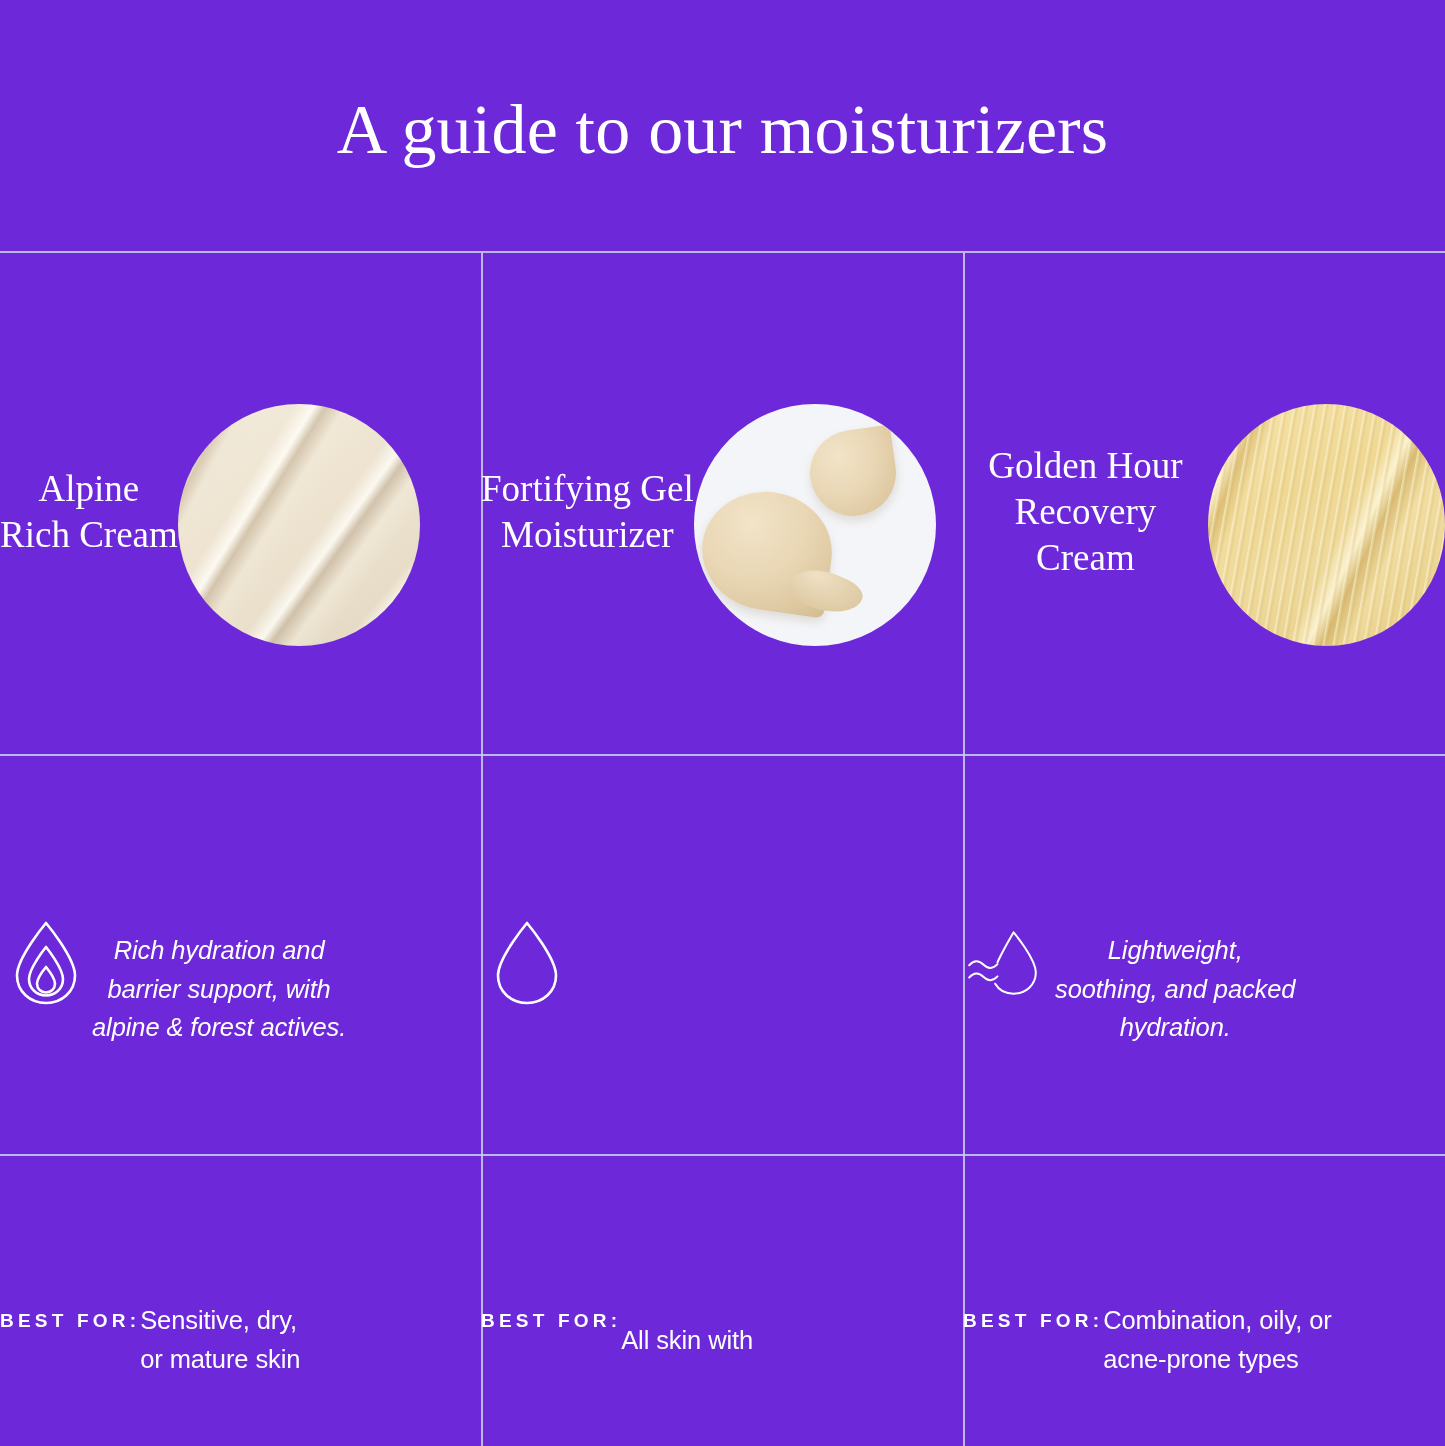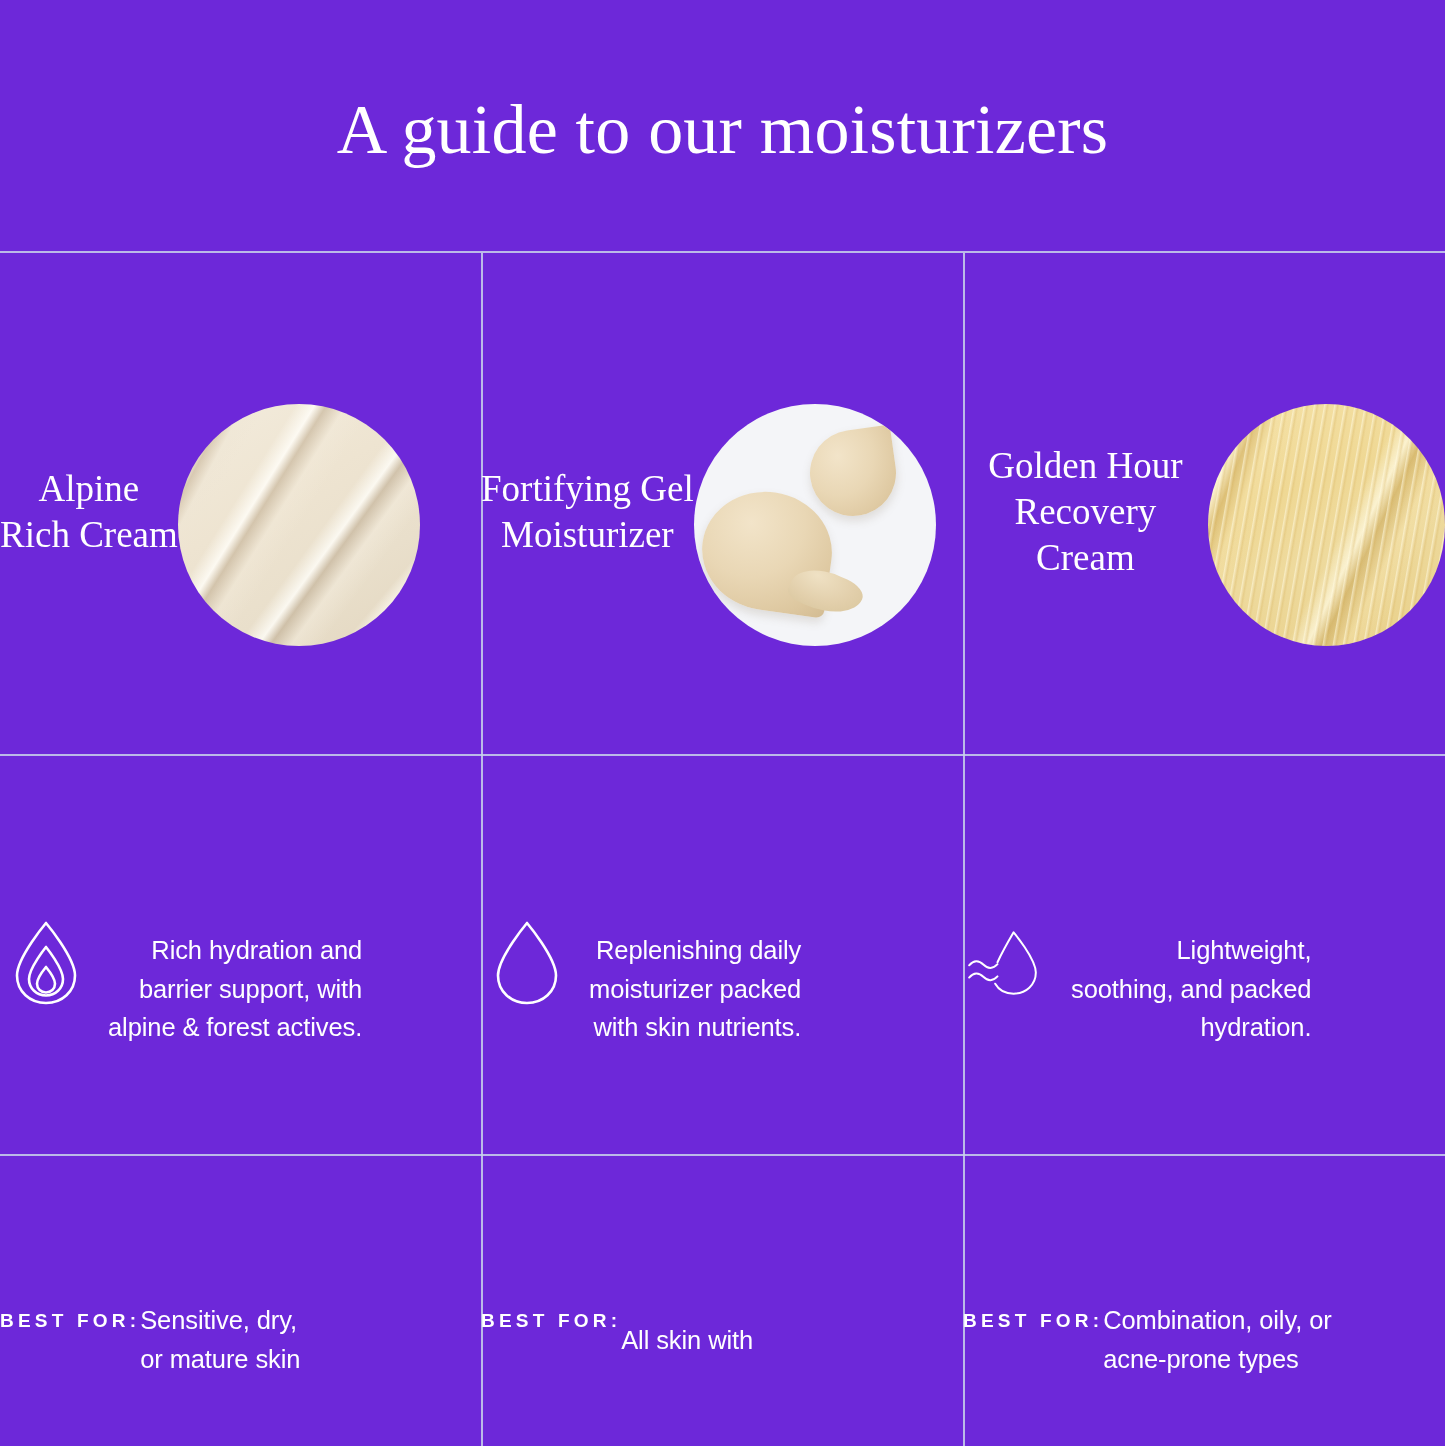--- a/index.html
+++ b/index.html
@@ -191,26 +191,27 @@
     align-items: center;
     justify-content: center;
     margin-bottom: 52px;
   }
   .icon-wrap svg { display: block; }
 
   .description {
     font-size: 25.5px;
     font-weight: 400;
     line-height: 1.52;
-    text-align: right;
+    text-align: center;
     color: #ffffff;
     white-space: pre-line;
     max-width: 400px;
-    margin: 16px;
+    margin: 0;
     letter-spacing: -0.1px;
+    font-style: italic;
   }
 
   
   .cell-bot { padding-top: 80px; }
   .best-for-label {
     font-size: 19px;
     font-weight: 700;
     letter-spacing: 4.2px;
     color: #ffffff;
     margin: 0 0 38px 0;
@@ -277,23 +278,20 @@
 barrier support, with
 alpine &amp; forest actives.</div>
     </div>
 
     <div class="cell cell-mid">
       <div class="icon-wrap">
         <svg width="86" height="92" viewBox="0 0 86 92" fill="none" stroke="#ffffff" stroke-width="2.6" stroke-linejoin="round" stroke-linecap="round">
           <path d="M43 6 C43 6 14 40.5 14 58.5 C14 74.5 27 86 43 86 C59 86 72 74.5 72 58.5 C72 40.5 43 6 43 6 Z"></path>
         </svg>
       </div>
-      <div class="description">Replenishing daily
-moisturizer packed
-with skin nutrients.</div>
     </div>
 
     <div class="cell cell-mid">
       <div class="icon-wrap">
         <svg width="120" height="92" viewBox="0 0 120 92" fill="none" stroke="#ffffff" stroke-width="2.6" stroke-linejoin="round" stroke-linecap="round">
           <path d="M45 45 C52 30 66 6 66 6 C66 6 95 40.5 95 58.5 C95 74.5 82 86 66 86 C55.5 86 46.6 81 42 73"></path>
           <path d="M8 49 C14 42 20.5 42 26.5 48 C32.5 54 39 54 45 47.5"></path>
           <path d="M8 65 C14 58 20.5 58 26.5 64 C32.5 70 39 70 45 63.5"></path>
         </svg>
       </div>

